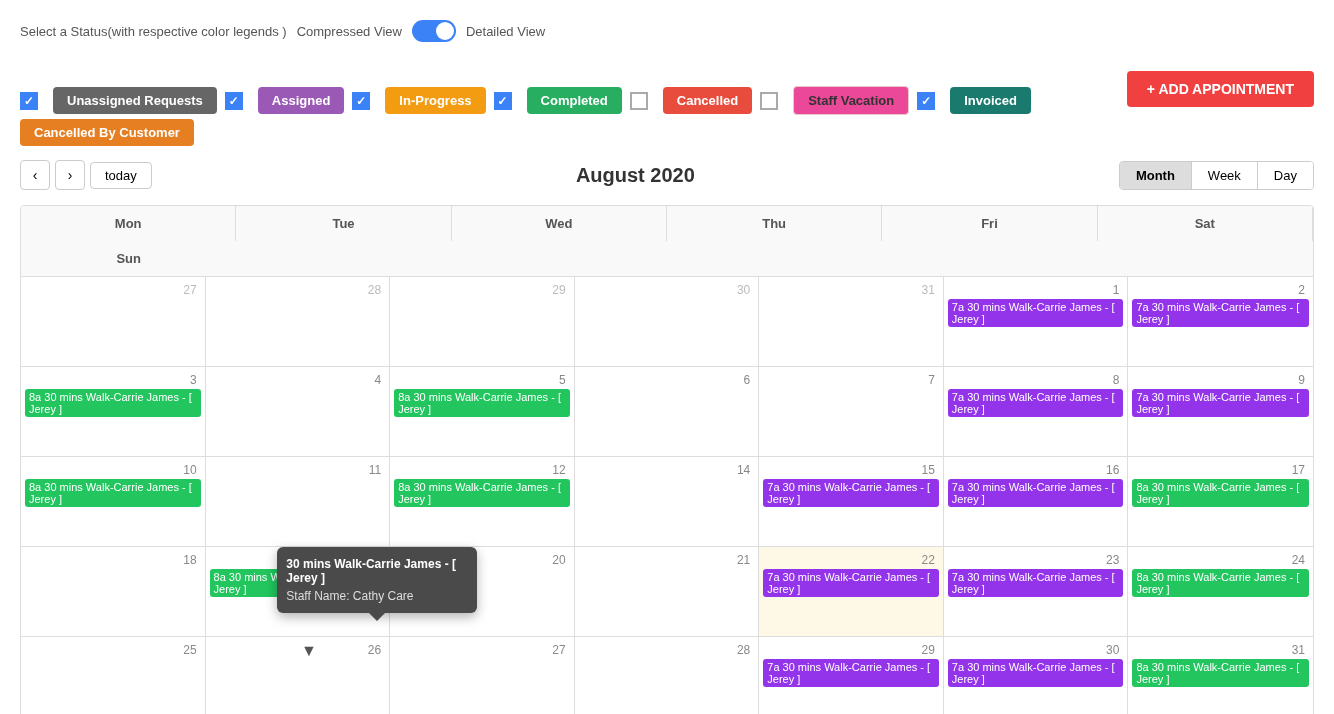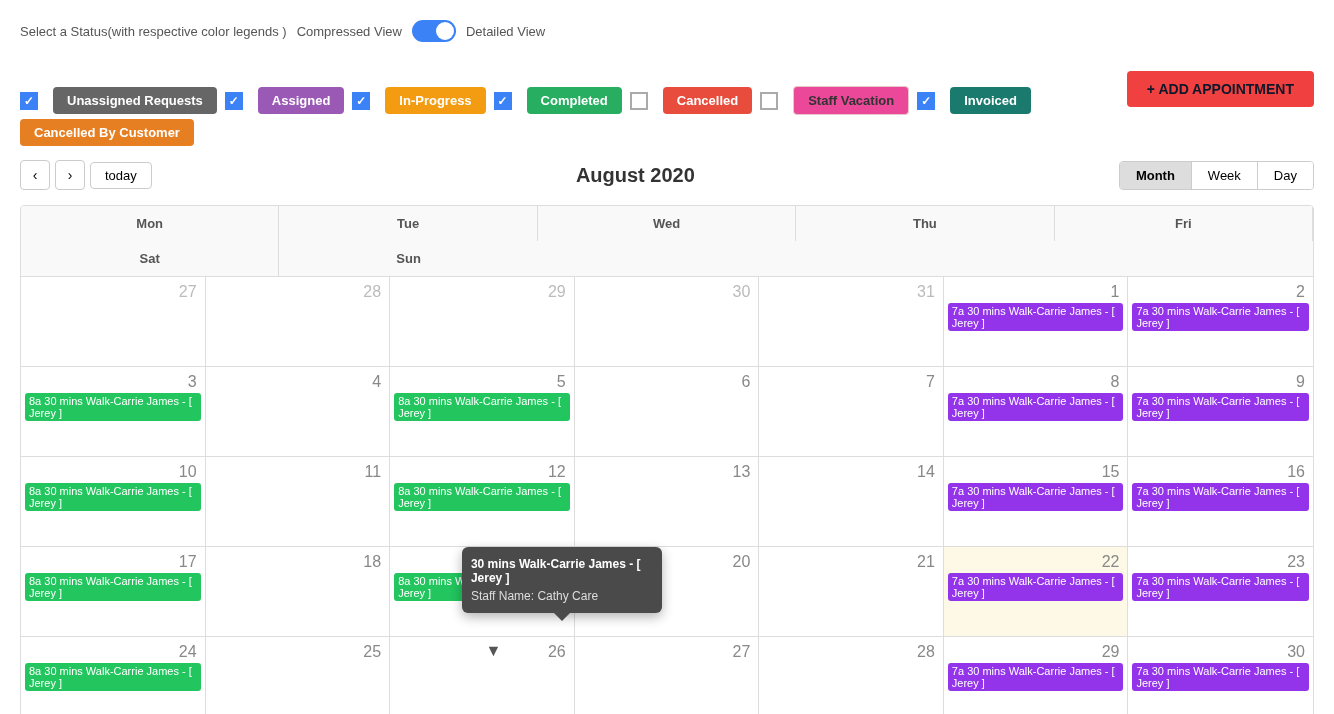--- a/index.html
+++ b/index.html
@@ -11,47 +11,47 @@
     .toggle-wrapper { display: flex; align-items: center; gap: 8px; }
     .toggle { width: 44px; height: 22px; background: #3b82f6; border-radius: 11px; position: relative; cursor: pointer; }
     .toggle-knob { width: 18px; height: 18px; background: #fff; border-radius: 50%; position: absolute; top: 2px; right: 2px; }
     .legend-item { display: flex; align-items: center; gap: 15px; margin-top: 24px; }
     .legend-checkbox { width: 18px; height: 18px; border: 2px solid #aaa; background: #fff; display: flex; align-items: center; justify-content: center; cursor: pointer; }
     .legend-checkbox.checked { background: #3b82f6; border-color: #3b82f6; }
     .legend-checkbox.checked::after { content: '✓'; color: #fff; font-size: 12px; font-weight: bold; }
     .legend-badge { padding: 6px 14px; border-radius: 4px; color: #fff; font-weight: bold; font-size: 13px; cursor: pointer; white-space: nowrap; }
 
     
-    .add-btn { background: #f04040; color: #0f172a; border: none; padding: 10px 20px; font-size: 14px; font-weight: bold; border-radius: 4px; cursor: pointer; margin-left: auto; white-space: nowrap; }
+    .add-btn { background: #f04040; color: #ffffff; border: none; padding: 10px 20px; font-size: 14px; font-weight: bold; border-radius: 4px; cursor: pointer; margin-left: auto; white-space: nowrap; }
 
     
     .legend-row2 { margin-bottom: 20px; }
 
     
     .cal-header { display: flex; align-items: center; justify-content: space-between; margin-bottom: 15px; }
     .cal-nav { display: flex; align-items: center; gap: 5px; }
     .nav-btn { width: 30px; height: 30px; border: 1px solid #ccc; background: #fff; border-radius: 4px; cursor: pointer; font-size: 14px; display: flex; align-items: center; justify-content: center; }
     .today-btn { padding: 5px 14px; border: 1px solid #ccc; background: #fff; border-radius: 4px; cursor: pointer; font-size: 13px; }
     .cal-title { font-size: 20px; font-weight: bold; color: #333; }
     .view-toggle { display: flex; border: 1px solid #ccc; border-radius: 4px; overflow: hidden; }
     .view-btn { padding: 6px 16px; background: #fff; border: none; cursor: pointer; font-size: 13px; border-right: 1px solid #ccc; }
     .view-btn:last-child { border-right: none; }
     .view-btn.active { background: #ddd; font-weight: bold; }
 
     
     .calendar { border: 1px solid #ddd; border-radius: 4px; overflow: hidden; }
-    .cal-days-header { display: grid; grid-template-columns: repeat(5, 1fr); background: #f9f9f9; border-bottom: 1px solid #ddd; }
+    .cal-days-header { display: grid; grid-template-columns: repeat(6, 1fr); background: #f9f9f9; border-bottom: 1px solid #ddd; }
     .cal-day-header { text-align: center; padding: 10px 0; font-weight: bold; color: #555; font-size: 13px; border-right: 1px solid #ddd; }
     .cal-day-header:last-child { border-right: none; }
     .cal-body { display: grid; grid-template-columns: repeat(7, 1fr); }
     .cal-cell { border-right: 1px solid #ddd; border-bottom: 1px solid #ddd; min-height: 90px; padding: 4px; position: relative; background: #fff; vertical-align: top; }
     .cal-cell:nth-child(7n) { border-right: none; }
     .cal-cell.other-month .date-num { color: #bbb; }
     .cal-cell.sat-22 { background: #fef9e7; }
-    .date-num { text-align: right; font-size: 16px; color: #888; padding: 2px 4px; }
+    .date-num { text-align: right; font-size: 12px; color: #888; padding: 2px 4px; }
     .event { border-radius: 3px; padding: 2px 4px; margin-bottom: 2px; font-size: 11px; color: #fff; cursor: pointer; position: relative; }
 
     
     .tooltip { position: absolute; top: 0; left: 50%; transform: translateX(-10%); background: #4a4a4a; color: #fff; border-radius: 6px; padding: 10px 9px; z-index: 100; min-width: 200px; font-size: 12px; box-shadow: 0 4px 12px rgba(0,0,0,0.3); pointer-events: none; }
     .tooltip::after { content: ''; position: absolute; bottom: -8px; left: 50%; transform: translateX(-50%); border: 8px solid transparent; border-bottom: none; border-top-color: #4a4a4a; }
     .tooltip-title { font-weight: bold; margin-bottom: 4px; }
     .tooltip-staff { color: #ddd; }
   </style>
 </head>
 <body>
@@ -191,23 +191,20 @@
           <div class="event" style="background: rgb(34, 197, 94);">8a 30 mins Walk-Carrie James - [ Jerey ]</div>
         </div>
         <div class="cal-cell">
           <div class="date-num">11</div>
         </div>
         <div class="cal-cell">
           <div class="date-num">12</div>
           <div class="event" style="background: rgb(34, 197, 94);">8a 30 mins Walk-Carrie James - [ Jerey ]</div>
         </div>
         <div class="cal-cell">
-          <div class="date-num">13</div>
-        </div>
-        <div class="cal-cell">
           <div class="date-num">14</div>
         </div>
         <div class="cal-cell">
           <div class="date-num">15</div>
           <div class="event" style="background: rgb(147, 51, 234);">7a 30 mins Walk-Carrie James - [ Jerey ]</div>
         </div>
         <div class="cal-cell">
           <div class="date-num">16</div>
           <div class="event" style="background: rgb(147, 51, 234);">7a 30 mins Walk-Carrie James - [ Jerey ]</div>
         </div>

